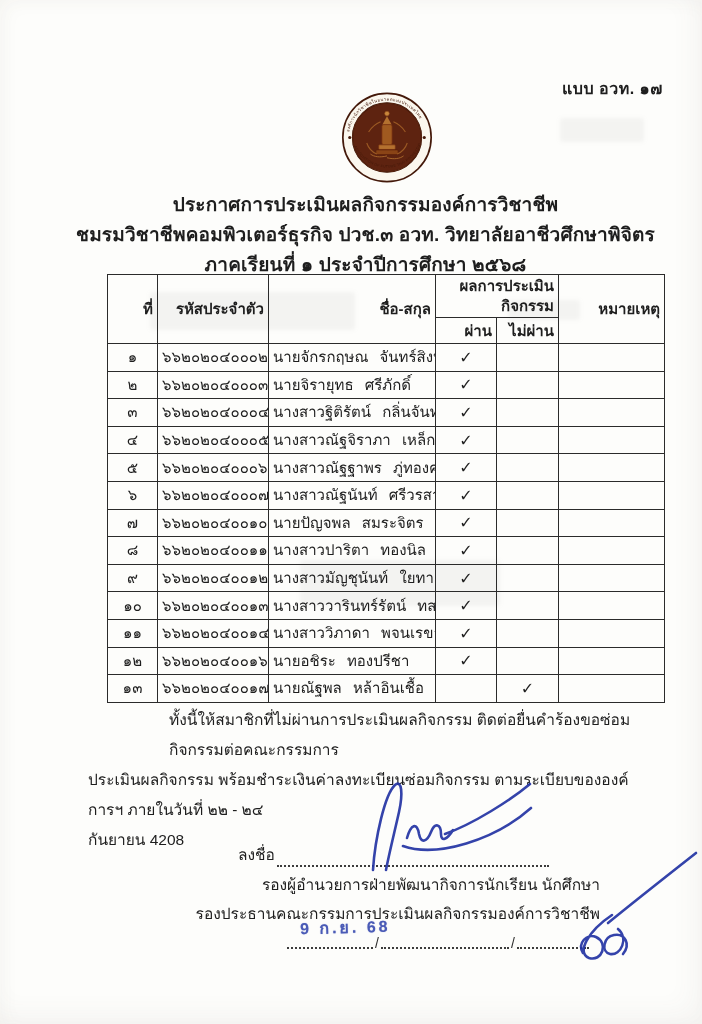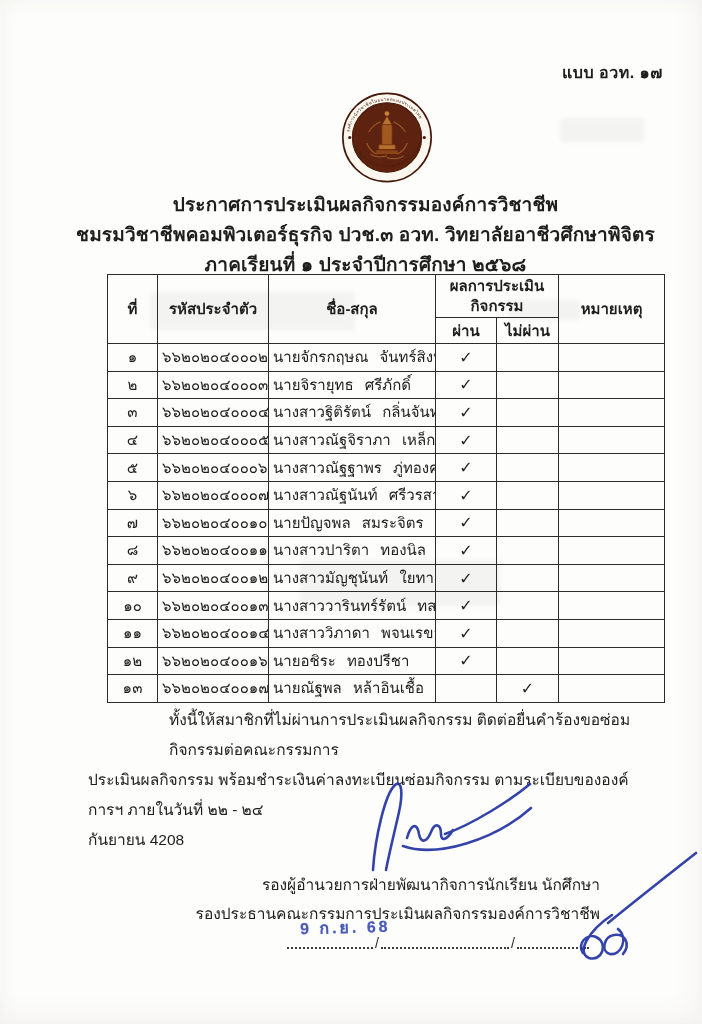--- a/index.html
+++ b/index.html
@@ -4,33 +4,33 @@
 <style>
   html,body{margin:0;padding:0;background:#e8e8e6;}
   .page{
     position:relative;width:702px;height:1024px;margin:0 auto;
     background:#fdfdfb;overflow:hidden;
     font-family:"Liberation Sans","DejaVu Sans",sans-serif;
     color:#1e1e1e;
     box-shadow:inset -8px -10px 26px rgba(90,85,70,.05), inset 5px 4px 18px rgba(90,85,70,.03);
   }
   .abs{position:absolute;}
-  .form-code{left:562px;top:60px;font-size:16px;font-weight:bold;letter-spacing:.5px;}
+  .form-code{left:562px;top:76px;font-size:16px;font-weight:bold;letter-spacing:.5px;}
   .logo{left:341px;top:89px;width:92px;height:97px;}
   .title{left:0;right:0;text-align:center;font-size:19px;font-weight:bold;letter-spacing:.2px;padding-left:29px;}
   .t1{top:189px;} .t2{top:219px;} .t3{top:249px;}
 
   table.results{
     position:absolute;left:107px;top:274px;width:557px;
     border-collapse:collapse;table-layout:fixed;
   }
   table.results th,table.results td{
     border:1.6px solid #2b2b2b;padding:0 4px;overflow:hidden;white-space:nowrap;
   }
-  table.results th{font-size:15px;font-weight:bold;text-align:center;vertical-align:middle;}
+  table.results th{font-size:15px;font-weight:bold;text-align:right;vertical-align:middle;}
   thead tr.h1 th{height:42px;}
   thead tr.h2 th{height:25px;}
   tbody td{height:26.6px;font-size:15px;text-align:center;vertical-align:middle;}
   td.c-name{text-align:left;padding-left:7px;word-spacing:7px;}
   td.c-check{font-size:16px;font-weight:bold;letter-spacing:0;}
   .result-head span{display:block;line-height:20px;}
 
   .summary{left:88px;top:705px;width:545px;font-size:15.5px;line-height:30px;}
   .summary .l1{margin-left:12px;}
   .summary .l2{margin-left:81px;}
@@ -230,20 +230,24 @@
         </tr>
       </tbody>
   </table>
 
   <div class="abs summary">
     <div class="l2">ทั้งนี้ให้สมาชิกที่ไม่ผ่านการประเมินผลกิจกรรม ติดต่อยื่นคำร้องขอซ่อมกิจกรรมต่อคณะกรรมการ</div>
     <div class="l3">ประเมินผลกิจกรรม พร้อมชำระเงินค่าลงทะเบียนซ่อมกิจกรรม ตามระเบียบขององค์การฯ ภายในวันที่ ๒๒ - ๒๔</div>
     <div class="l4">กันยายน 4208</div>
   </div>
 
+  <div class="abs sign-row">
+    <span>ลงชื่อ</span>
+    <span class="dotleader"></span>
+  </div>
 
   <svg class="abs ink" style="left:345px;top:778px;" width="190" height="95" viewBox="0 0 190 95">
     <g fill="none" stroke="#2334a4" stroke-width="2.6" stroke-linecap="round" opacity=".92">
       <path d="M 28,92 C 30,60 40,16 50,7 C 57,1 58,16 54,34 C 50,52 44,76 41,92"></path>
       <path d="M 62,60 c 4,-14 10,-16 12,-4 c 2,10 8,8 12,-2 c 4,-10 10,-8 10,2 c 0,8 6,6 12,-4"></path>
       <path d="M 100,56 C 128,46 166,22 185,6"></path>
       <path d="M 58,68 C 92,80 150,62 186,30"></path>
     </g>
   </svg>
 

